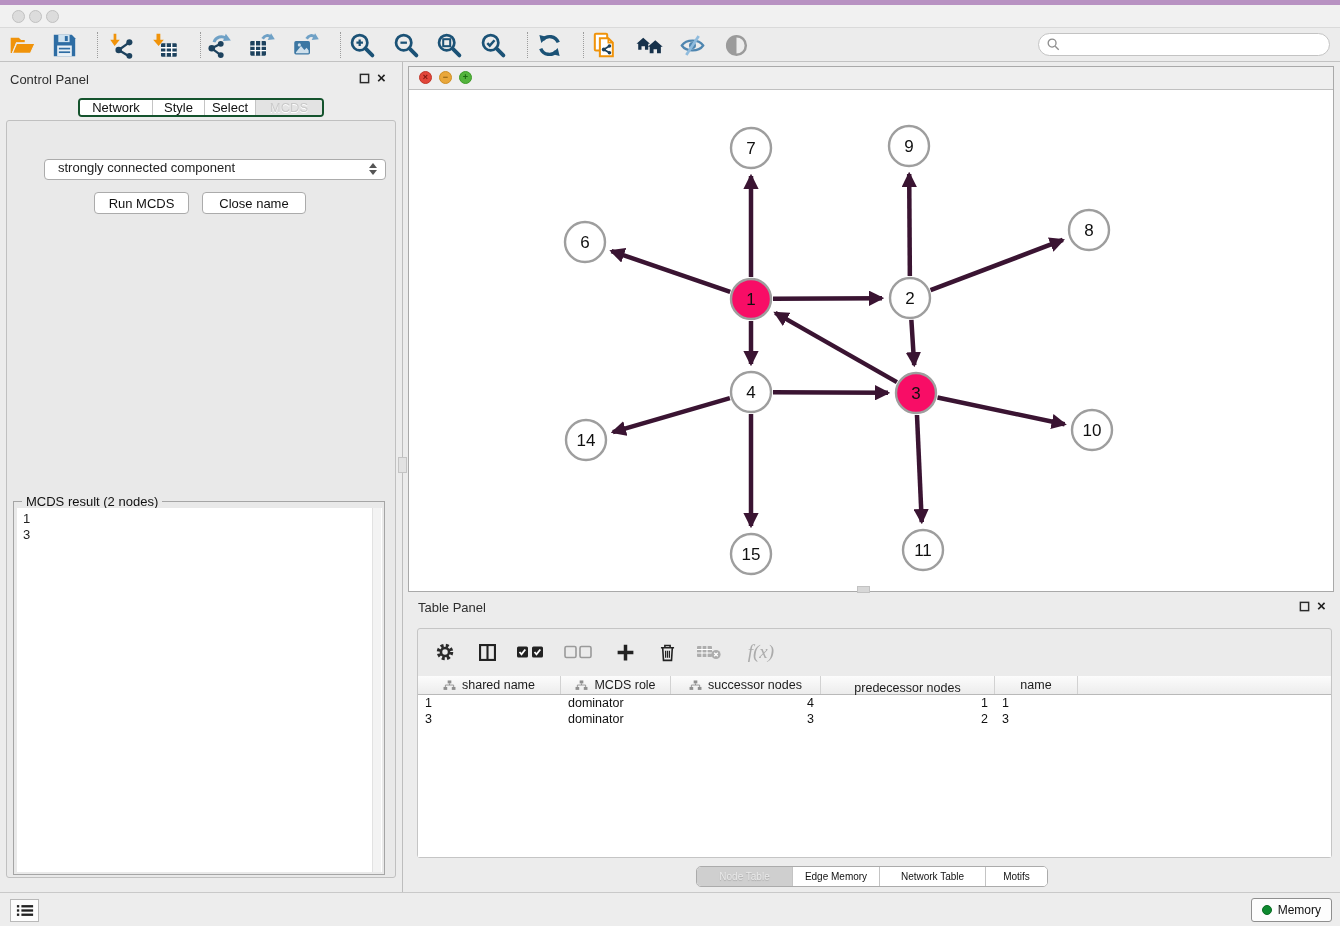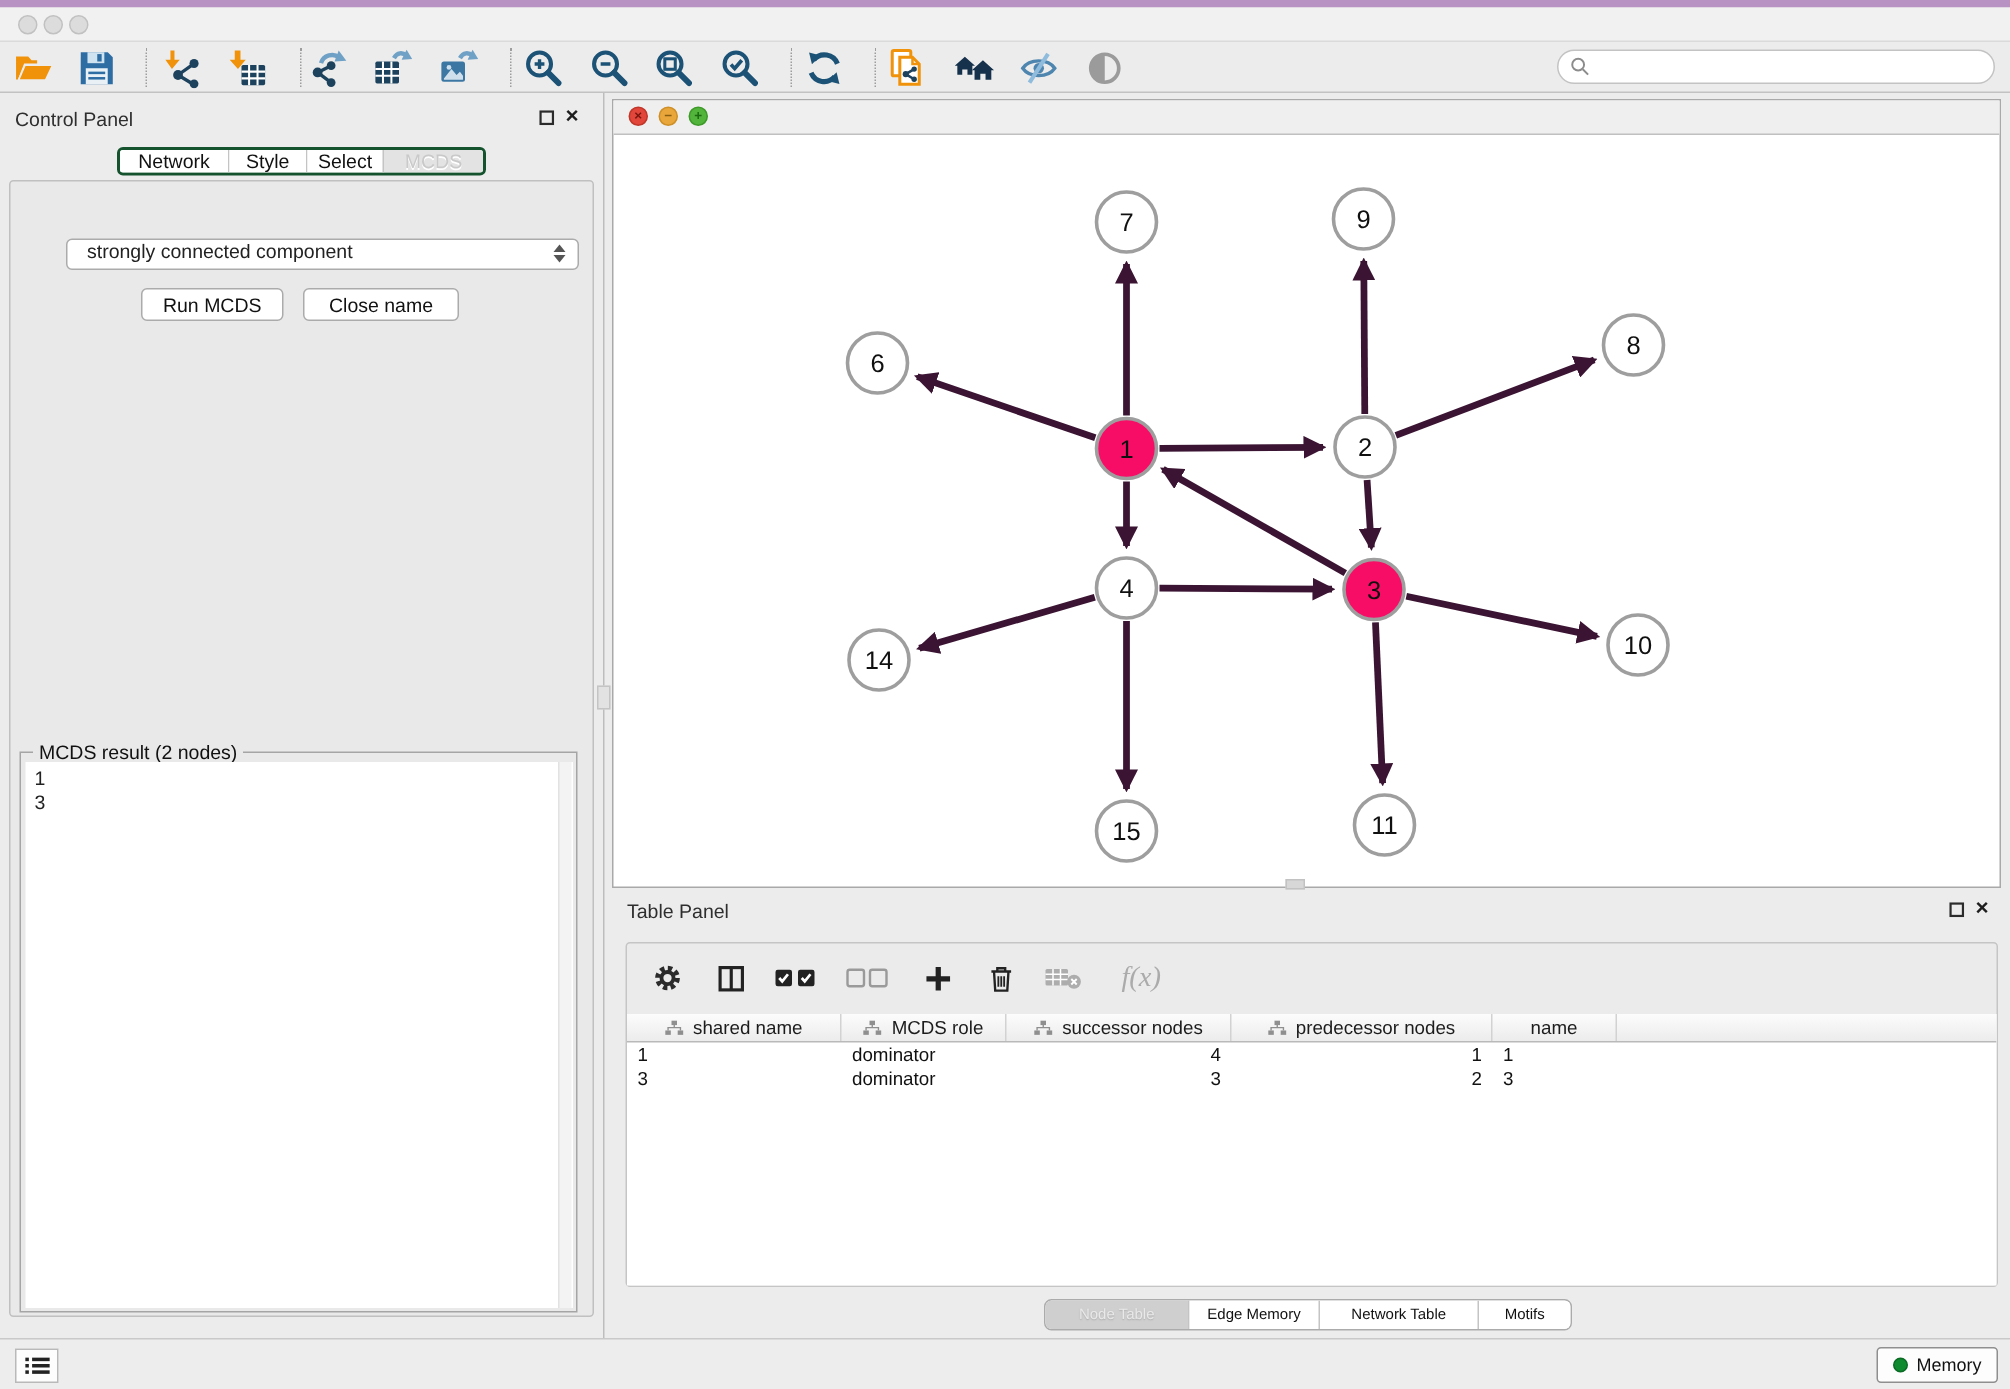--- a/index.html
+++ b/index.html
@@ -71,21 +71,21 @@
   .tp-header-title { left:418px; top:600px; font-size:13px; color:#2E2E2E; }
   .tp-body { left:417px; top:628px; width:915px; height:230px; background:#EBEBEB; border:1px solid #C5C5C5; border-radius:3px; }
   .tp-toolbar { position:absolute; left:0; top:0; width:100%; height:46px; display:flex; align-items:center; gap:14px; padding-left:10px; }
   .tp-tool { width:28px; height:26px; display:flex; align-items:center; justify-content:flex-end; background:transparent; border:none; }
   .fx-label { font-family:"Liberation Serif", serif; font-style:italic; font-size:19px; color:#ABABAB; }
   .ttable { position:absolute; left:0; top:47px; width:913px; height:181px; background:#fff; overflow:hidden; }
   .thead { display:flex; height:19px; border-bottom:1px solid #B9B9B9; background:linear-gradient(#FCFCFC,#ECECEC); }
   .th { display:flex; align-items:center; justify-content:center; gap:6px; font-size:12.5px; color:#1C1C1C; border-right:1px solid #D2D2D2; }
   .trow { display:flex; height:16px; font-size:12.5px; color:#111; }
   .td { padding:0 7px; line-height:16px; }
-  .c0 { width:143px; } .c1 { width:110px; } .c2 { width:150px; } .c3 { width:174px; } .c4 { width:83px; border-right:1px solid #D2D2D2; }
+  .c0 { width:143px; } .c1 { width:110px; } .c2 { width:150px; } .c3 { width:174px;flex-direction:column; } .c4 { width:83px; border-right:1px solid #D2D2D2; }
   .al { text-align:left; } .ar { text-align:right; }
 
   .bottom-tabs { left:696px; top:866px; height:21px; display:flex; border:1px solid #ABABAB; border-radius:5px; overflow:hidden; background:#fff; }
   .bottom-tabs .seg { font-size:10px; }
   .bottom-tabs .seg.selected { background:#CFCFCF; color:#E9E9E9; text-shadow:0 1px 1px #AAA; }
 
   
   .statusbar { left:0; top:892px; width:1340px; height:34px; background:#EDEDED; border-top:1px solid #C9C9C9; }
   .list-btn { left:10px; top:6px; width:29px; height:23px; background:#FDFDFD; border:1px solid #B9B9B9; display:flex; align-items:center; justify-content:center; }
   .memory-btn { right:8px; top:5px; height:24px; background:#FDFDFD; border:1px solid #8F8F8F; border-radius:3px; display:flex; align-items:center; gap:6px; padding:0 10px; font-size:12px; color:#111; }

